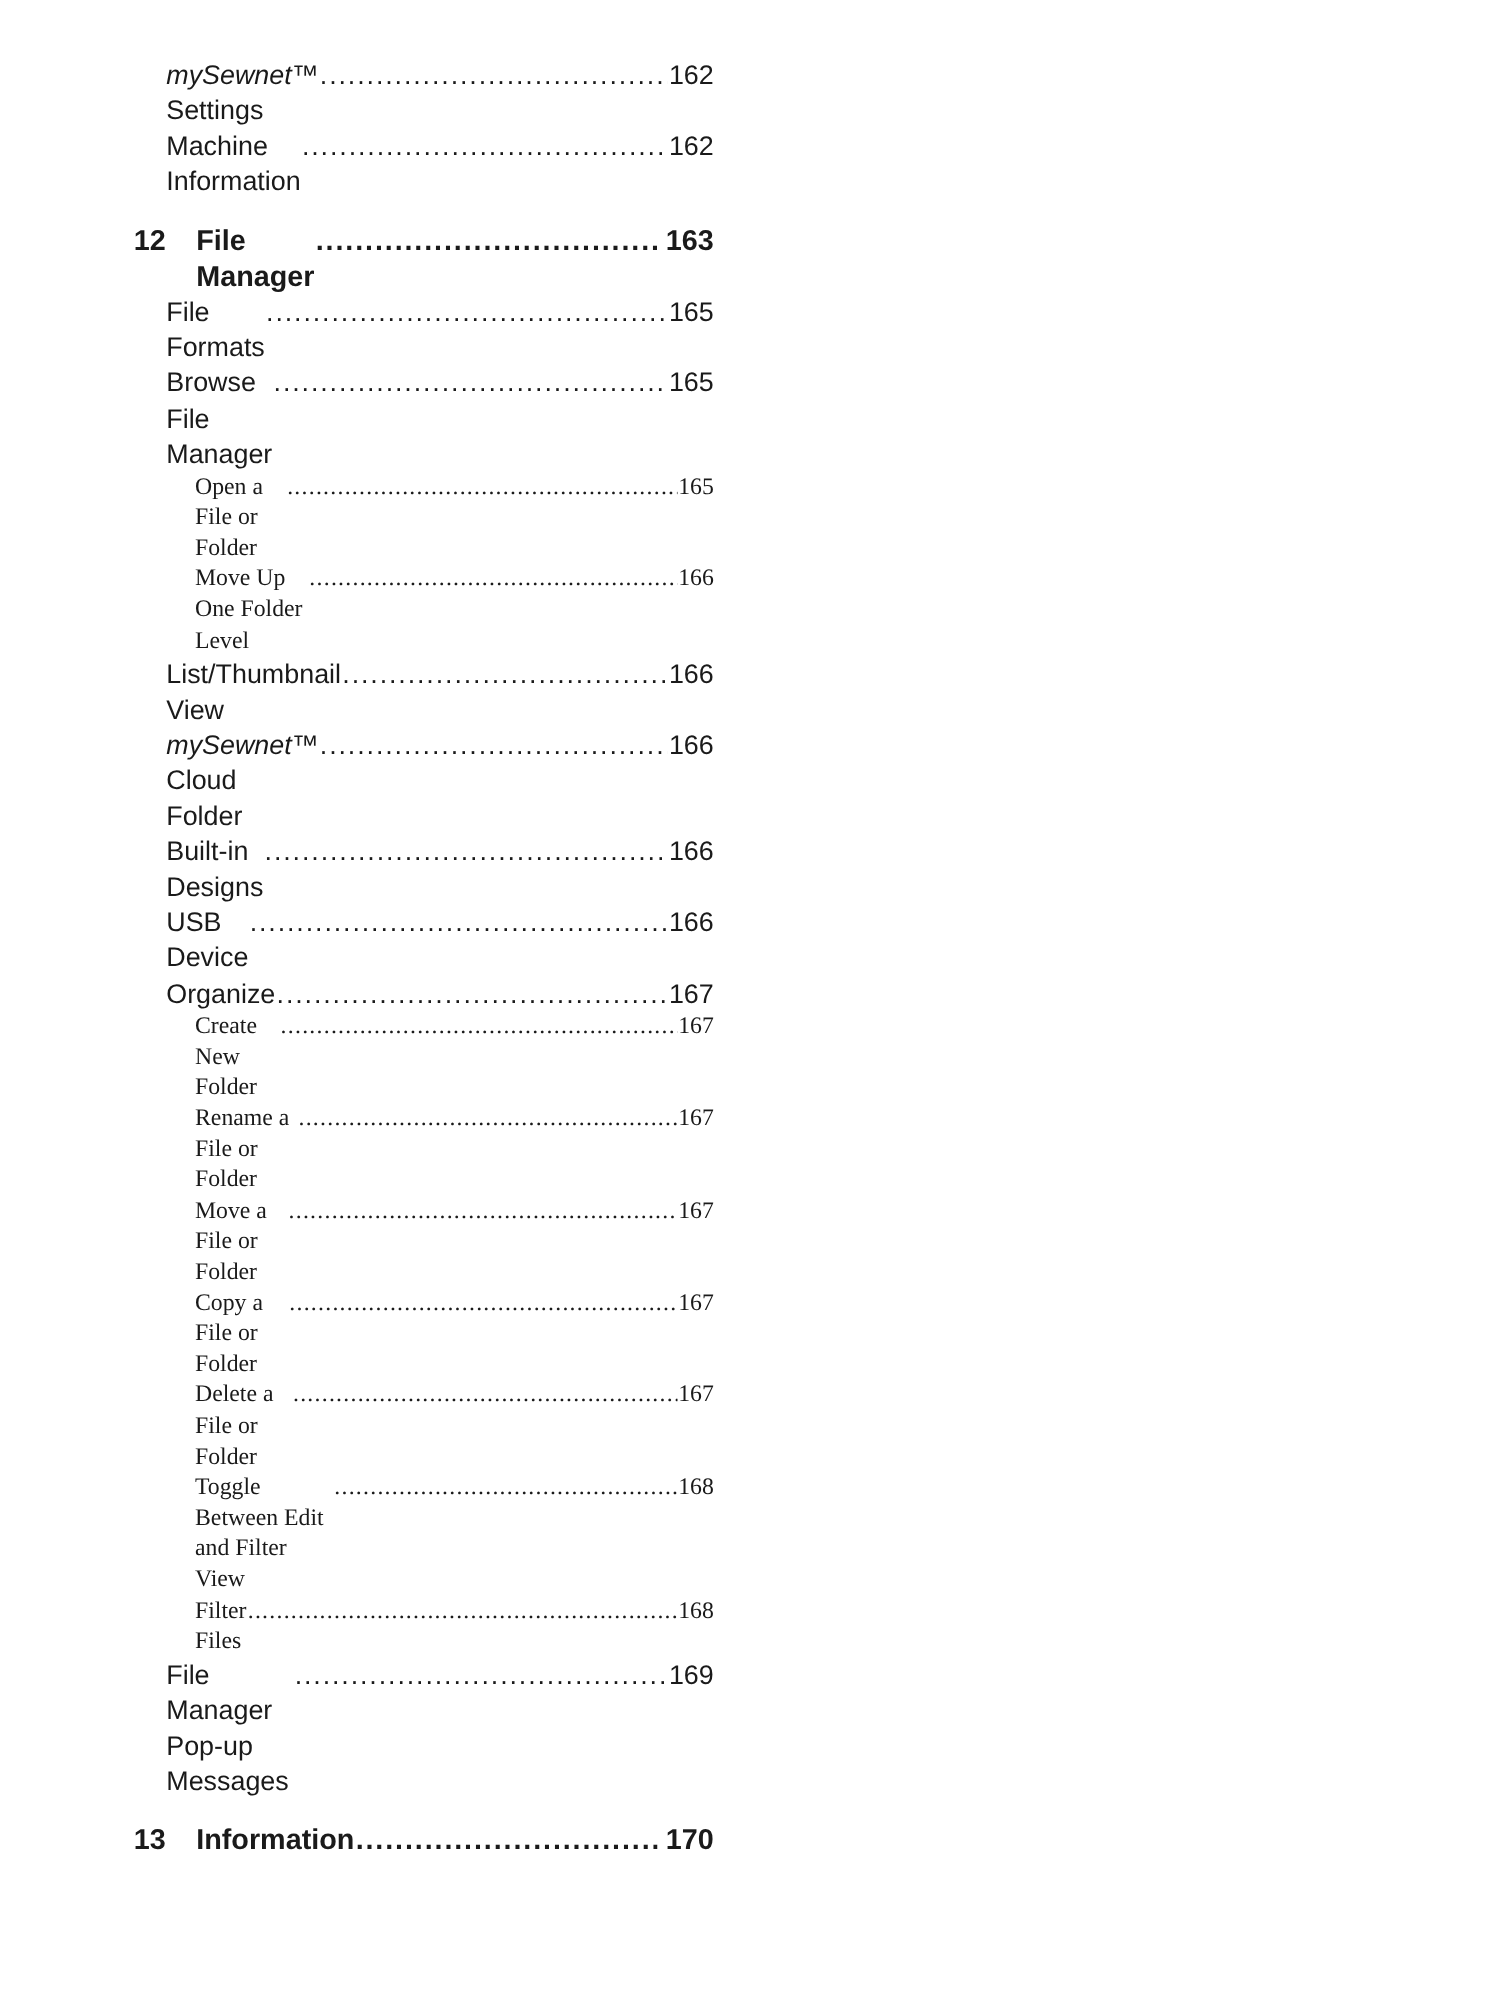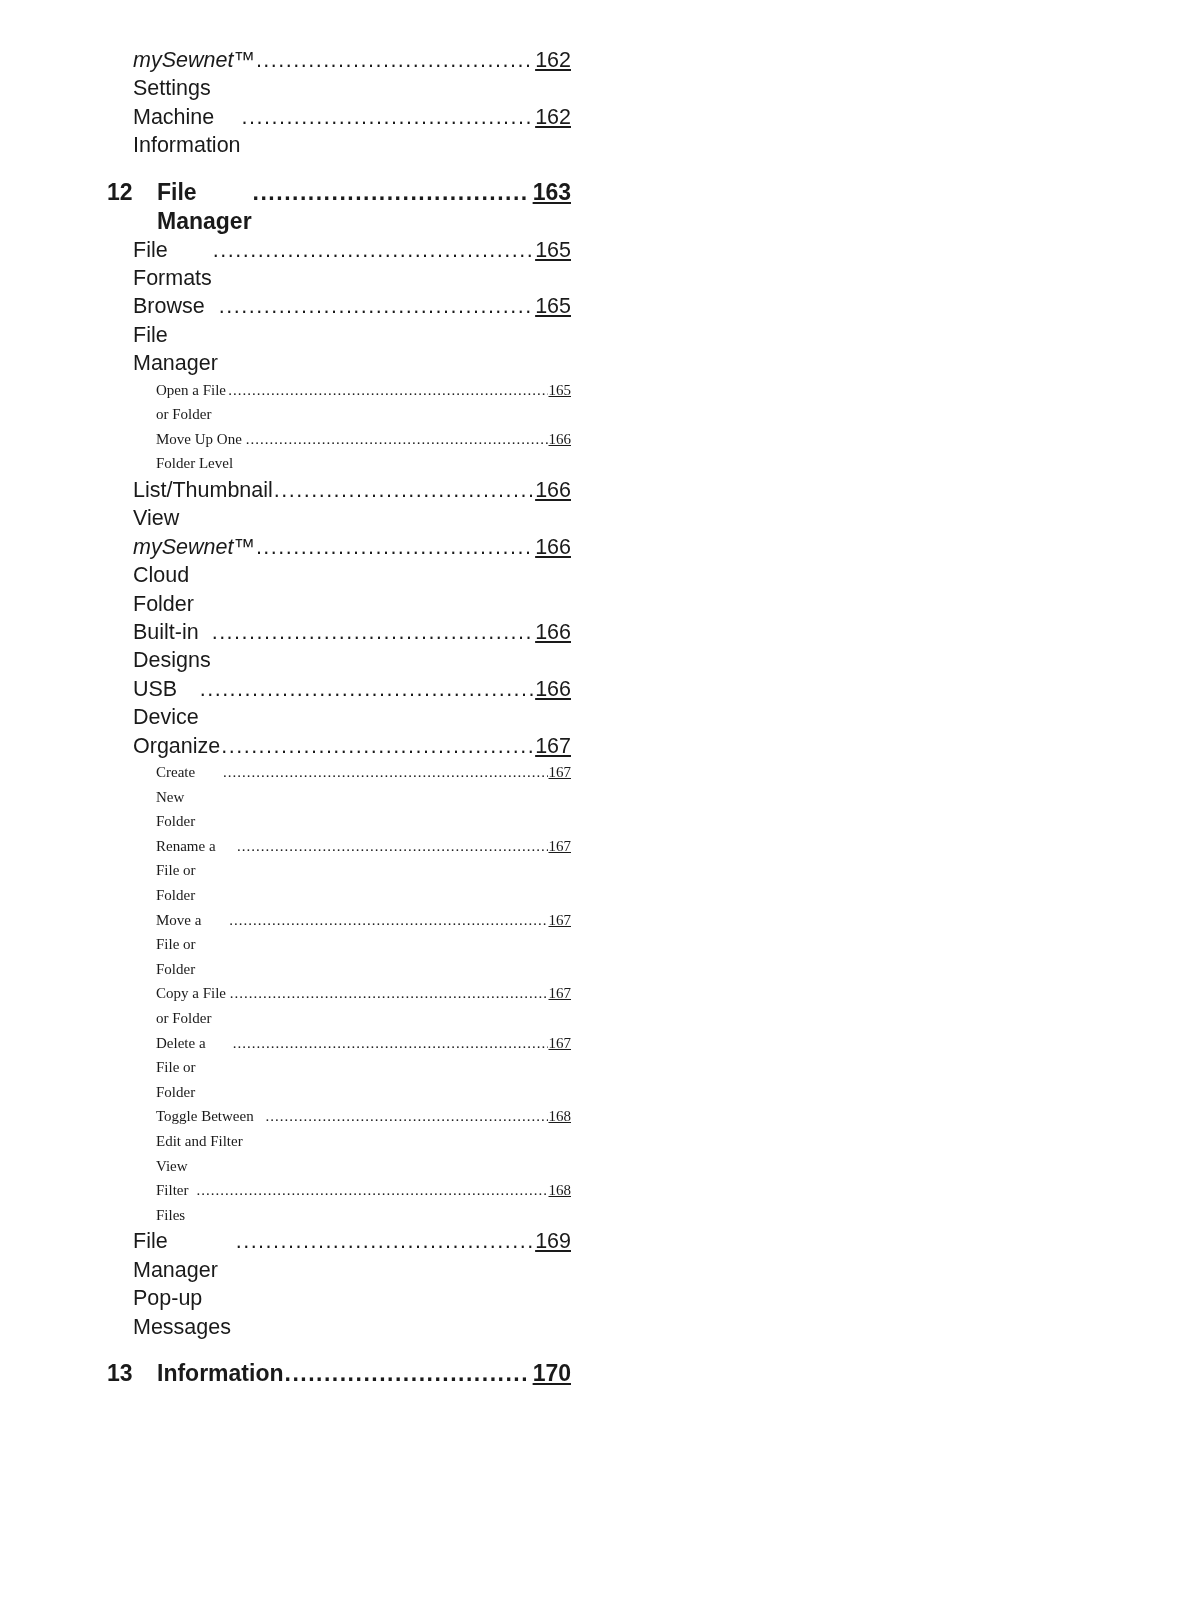--- a/index.html
+++ b/index.html
@@ -32,21 +32,21 @@
   .level-1 .chnum { display: inline-block; width: 50px; flex: none; }
   .level-1 .pg { margin-left: 6px; }
 
   
   .level-2 { font-size: 21.5px; line-height: 28.4px; }
   .level-2 .line { margin-left: 58px; }
 
   
   .level-3 {
     font-family: "Liberation Serif", serif;
-    font-size: 15px;
+    font-size: 19px;
     line-height: 24.6px;
   }
   .level-3 .line { margin-left: 81px; }
 
   .title { white-space: pre-wrap; }
   .it { font-style: italic; }
 
   .leader {
     flex: 1 1 auto;
     overflow: hidden;
@@ -54,21 +54,21 @@
     min-width: 10px;
     padding-left: 1px;
     margin-right: 1px;
   }
   .leader::after {
     content: "..........................................................................................................................";
     letter-spacing: 1.5px;
   }
   .level-3 .leader::after { letter-spacing: 1px; }
 
-  .pg { flex: none; text-decoration: underline; }
+  .pg { flex: none; }
 </style>
 </head>
 <body>
 
 <div class="page">
   <div class="toc">
       <div class="entry level-2">
         <div class="line">
           <span class="title"><span class="it">mySewnet</span><span>™ Settings</span></span>
           <span class="leader"></span>

